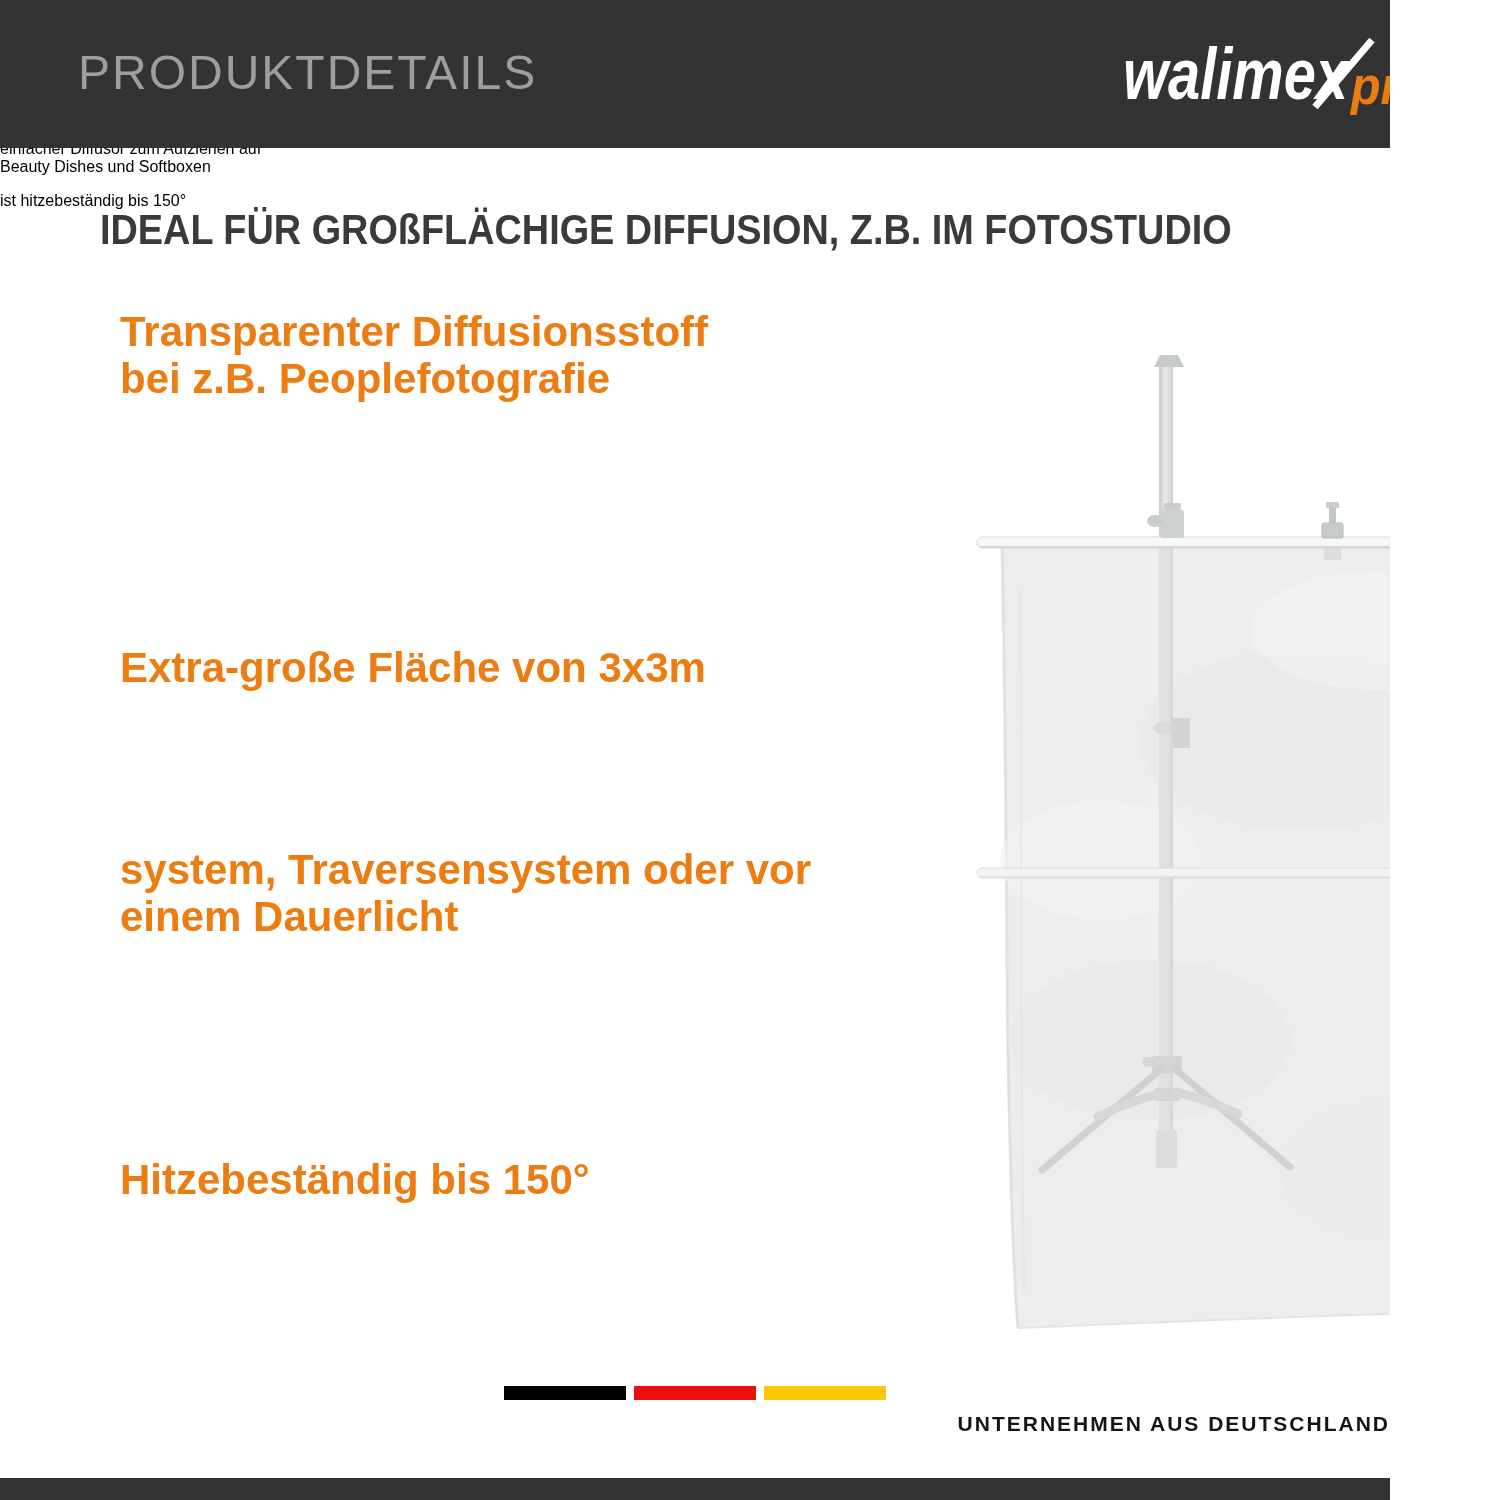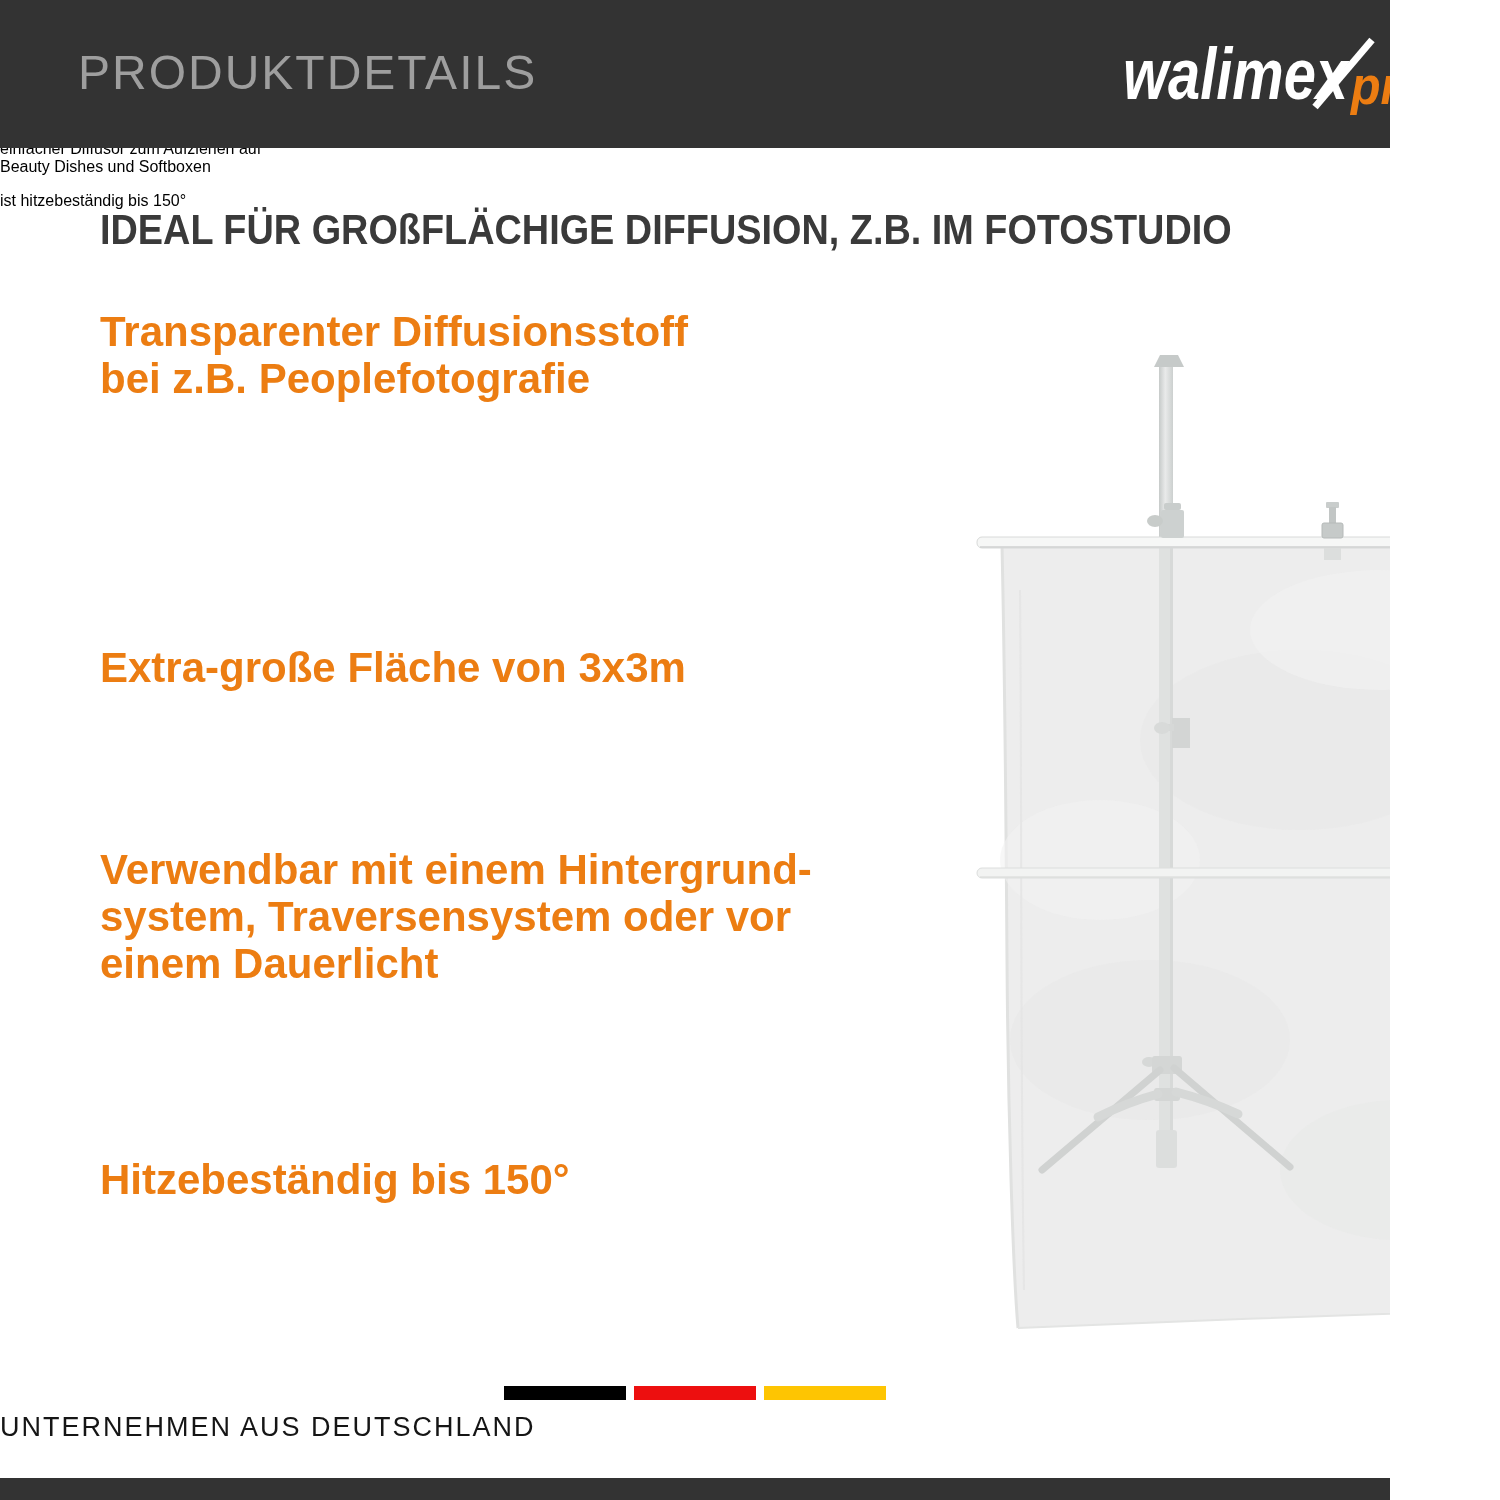--- a/index.html
+++ b/index.html
@@ -22,32 +22,32 @@
     position:absolute;left:100px;top:203px;margin:0;font-size:43px;line-height:52px;
     font-weight:bold;color:#3a3a3a;white-space:nowrap;
     transform:scaleX(0.88);transform-origin:left top;
   }
   .sec-h{position:absolute;left:100px;margin:0;font-size:42px;line-height:47px;font-weight:bold;color:#ec7d12;}
   .sec-p{position:absolute;left:100px;margin:0;font-size:38px;line-height:40px;font-weight:400;color:#7d7d7d;}
   .s1h{top:308px;} .s1p{top:466px;}
   .s2h{top:644px;} .s2p{top:704px;}
   .s3h{top:846px;} .s3p{top:999px;}
   .s4h{top:1156px;} .s4p{top:1244px;}
-  .sec-h div,.sec-p div{white-space:nowrap;}
+  .sec-h div,.sec-p div{white-space:nowrap;margin-left:20px;}
   
   .product-photo{position:absolute;left:950px;top:340px;width:550px;height:1000px;}
   
   .flags{position:absolute;left:0;right:0;top:1386px;display:flex;justify-content:center;gap:8px;}
   .flag-bar{width:122px;height:14px;}
   .flag-black{background:#000000;}
   .flag-red{background:#ed0f0f;}
   .flag-gold{background:#fec502;}
   .footer-caption{
-    position:absolute;left:0;right:0;top:1412px;text-align:left;
-    font-size:27px;letter-spacing:2px;color:#151515;font-weight:400;
+    position:absolute;left:0;right:0;top:1412px;text-align:right;
+    font-size:21px;letter-spacing:2px;color:#151515;font-weight:700;
   }
   .bottom-bar{position:absolute;left:0;top:1478px;width:1500px;height:22px;background:#333333;}
 </style>
 </head>
 <body>
 
 <div class="page">
 
   <div class="header-bar">
     <div class="header-title">PRODUKTDETAILS</div>
@@ -74,21 +74,20 @@
   <h2 class="sec-h s2h">
     <div>Extra-große Fläche von 3x3m</div>
   </h2>
   <p class="sec-p s2p">
     </p>
     <div>Geeignet auch als kreativer Hintergrund für</div>
     <div>Gegenlichtbeleuchtung, z.B. bei Gruppenfotos</div>
   <p></p>
 
   <h2 class="sec-h s3h">
-    <div>Verwendbar mit einem Hintergrund-</div>
     <div>system, Traversensystem oder vor</div>
     <div>einem Dauerlicht</div>
   </h2>
   <p class="sec-p s3p">
     </p>
     <div>Ob Faltdiffusor, Diffusor-Platte oder ein</div>
     <div>einfacher Diffusor zum Aufziehen auf</div>
     <div>Beauty Dishes und Softboxen</div>
   <p></p>
 

